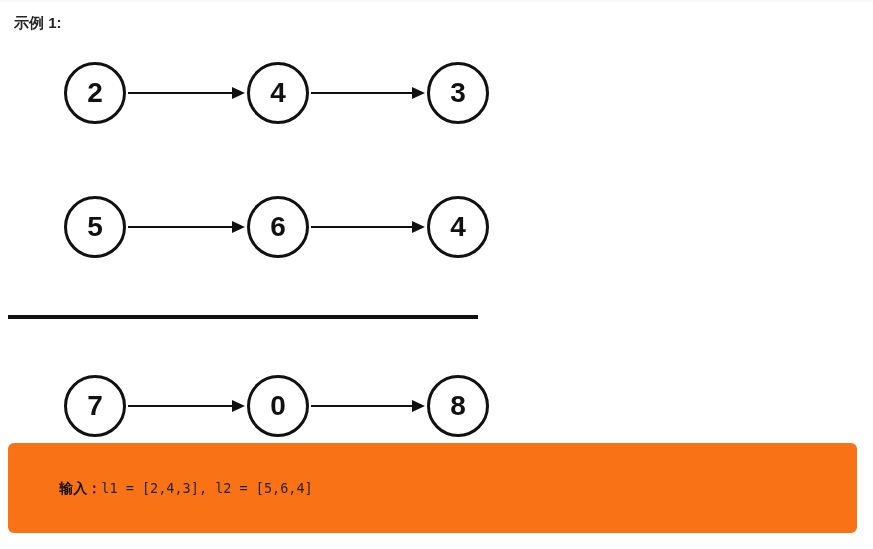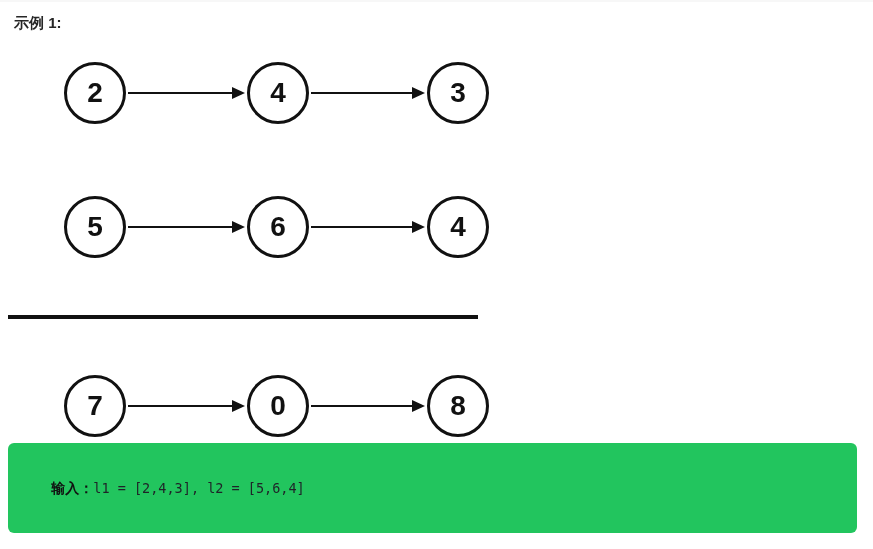--- a/index.html
+++ b/index.html
@@ -80,24 +80,24 @@
     width: 470px;
     height: 4px;
     background: #111111;
   }
   .example-block {
     position: absolute;
     left: 8px;
     top: 443px;
     width: 849px;
     height: 90px;
-    background: #22c55e;
+    background: #f97316;
     border-radius: 6px;
     box-sizing: border-box;
-    padding: 11px 20px;
+    padding: 11px 28px;
   }
   .example-line {
     font-size: 14px;
     line-height: 23px;
     white-space: pre;
     color: #1f2328;
   }
   .example-label {
     font-weight: bold;
     color: #111111;

